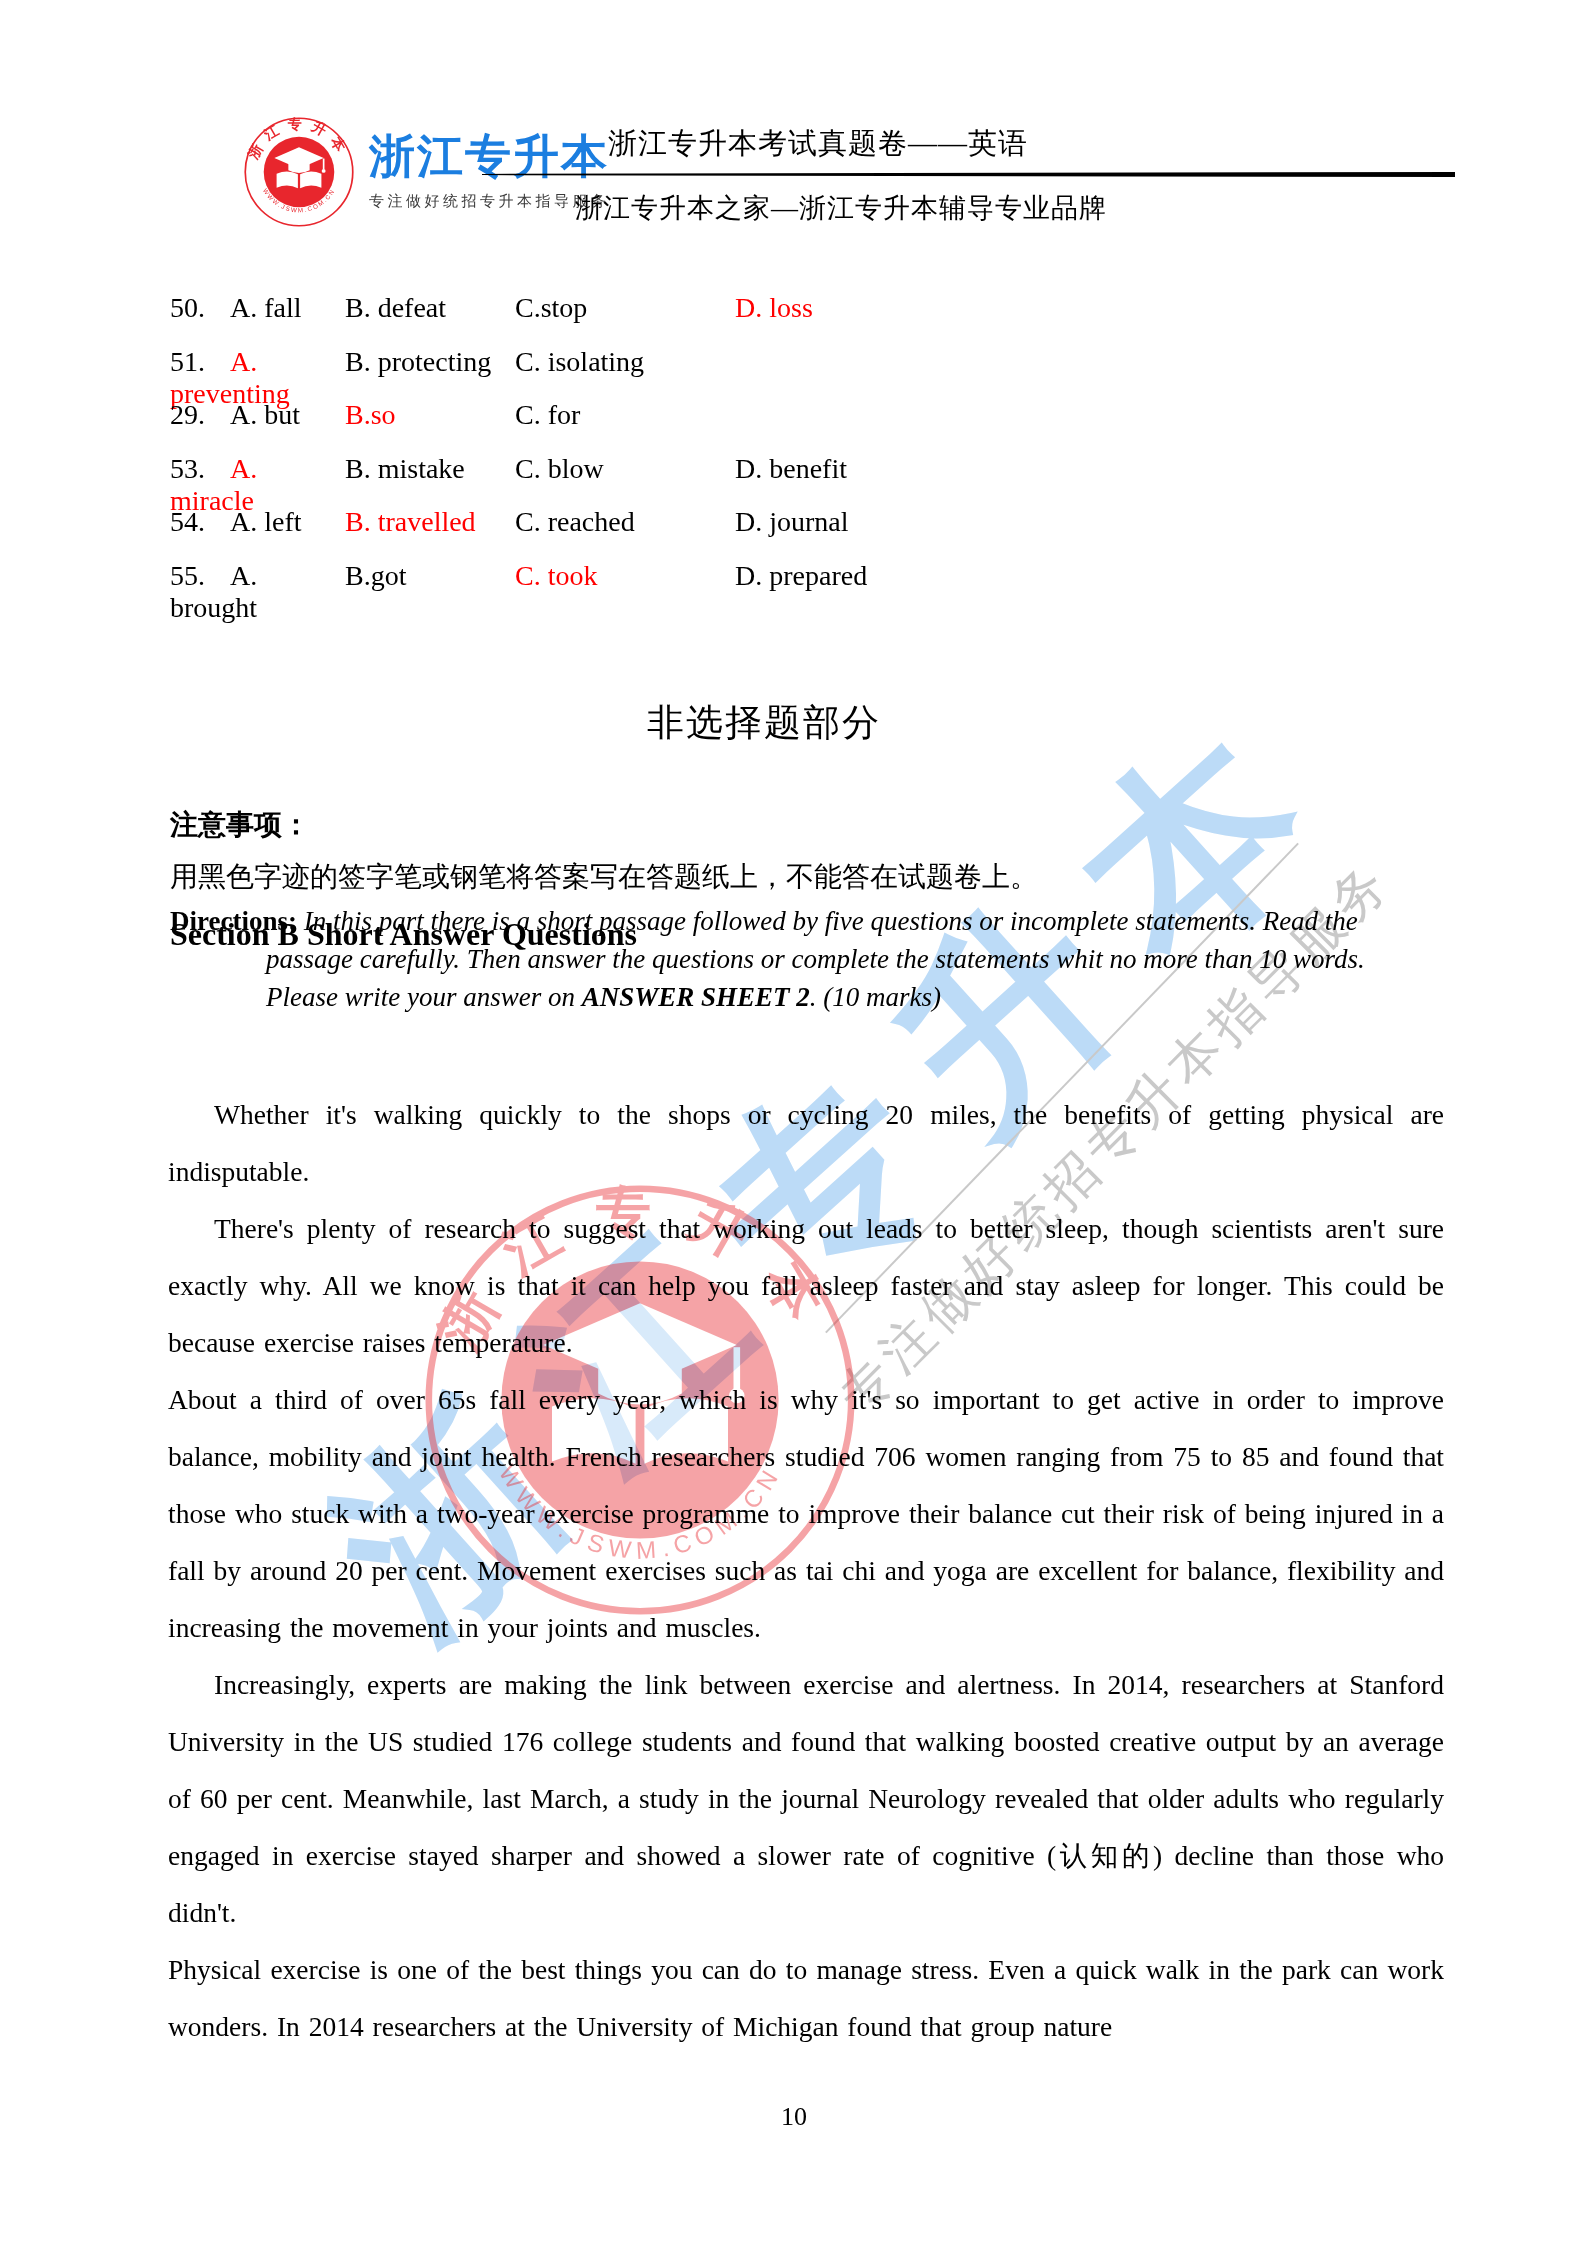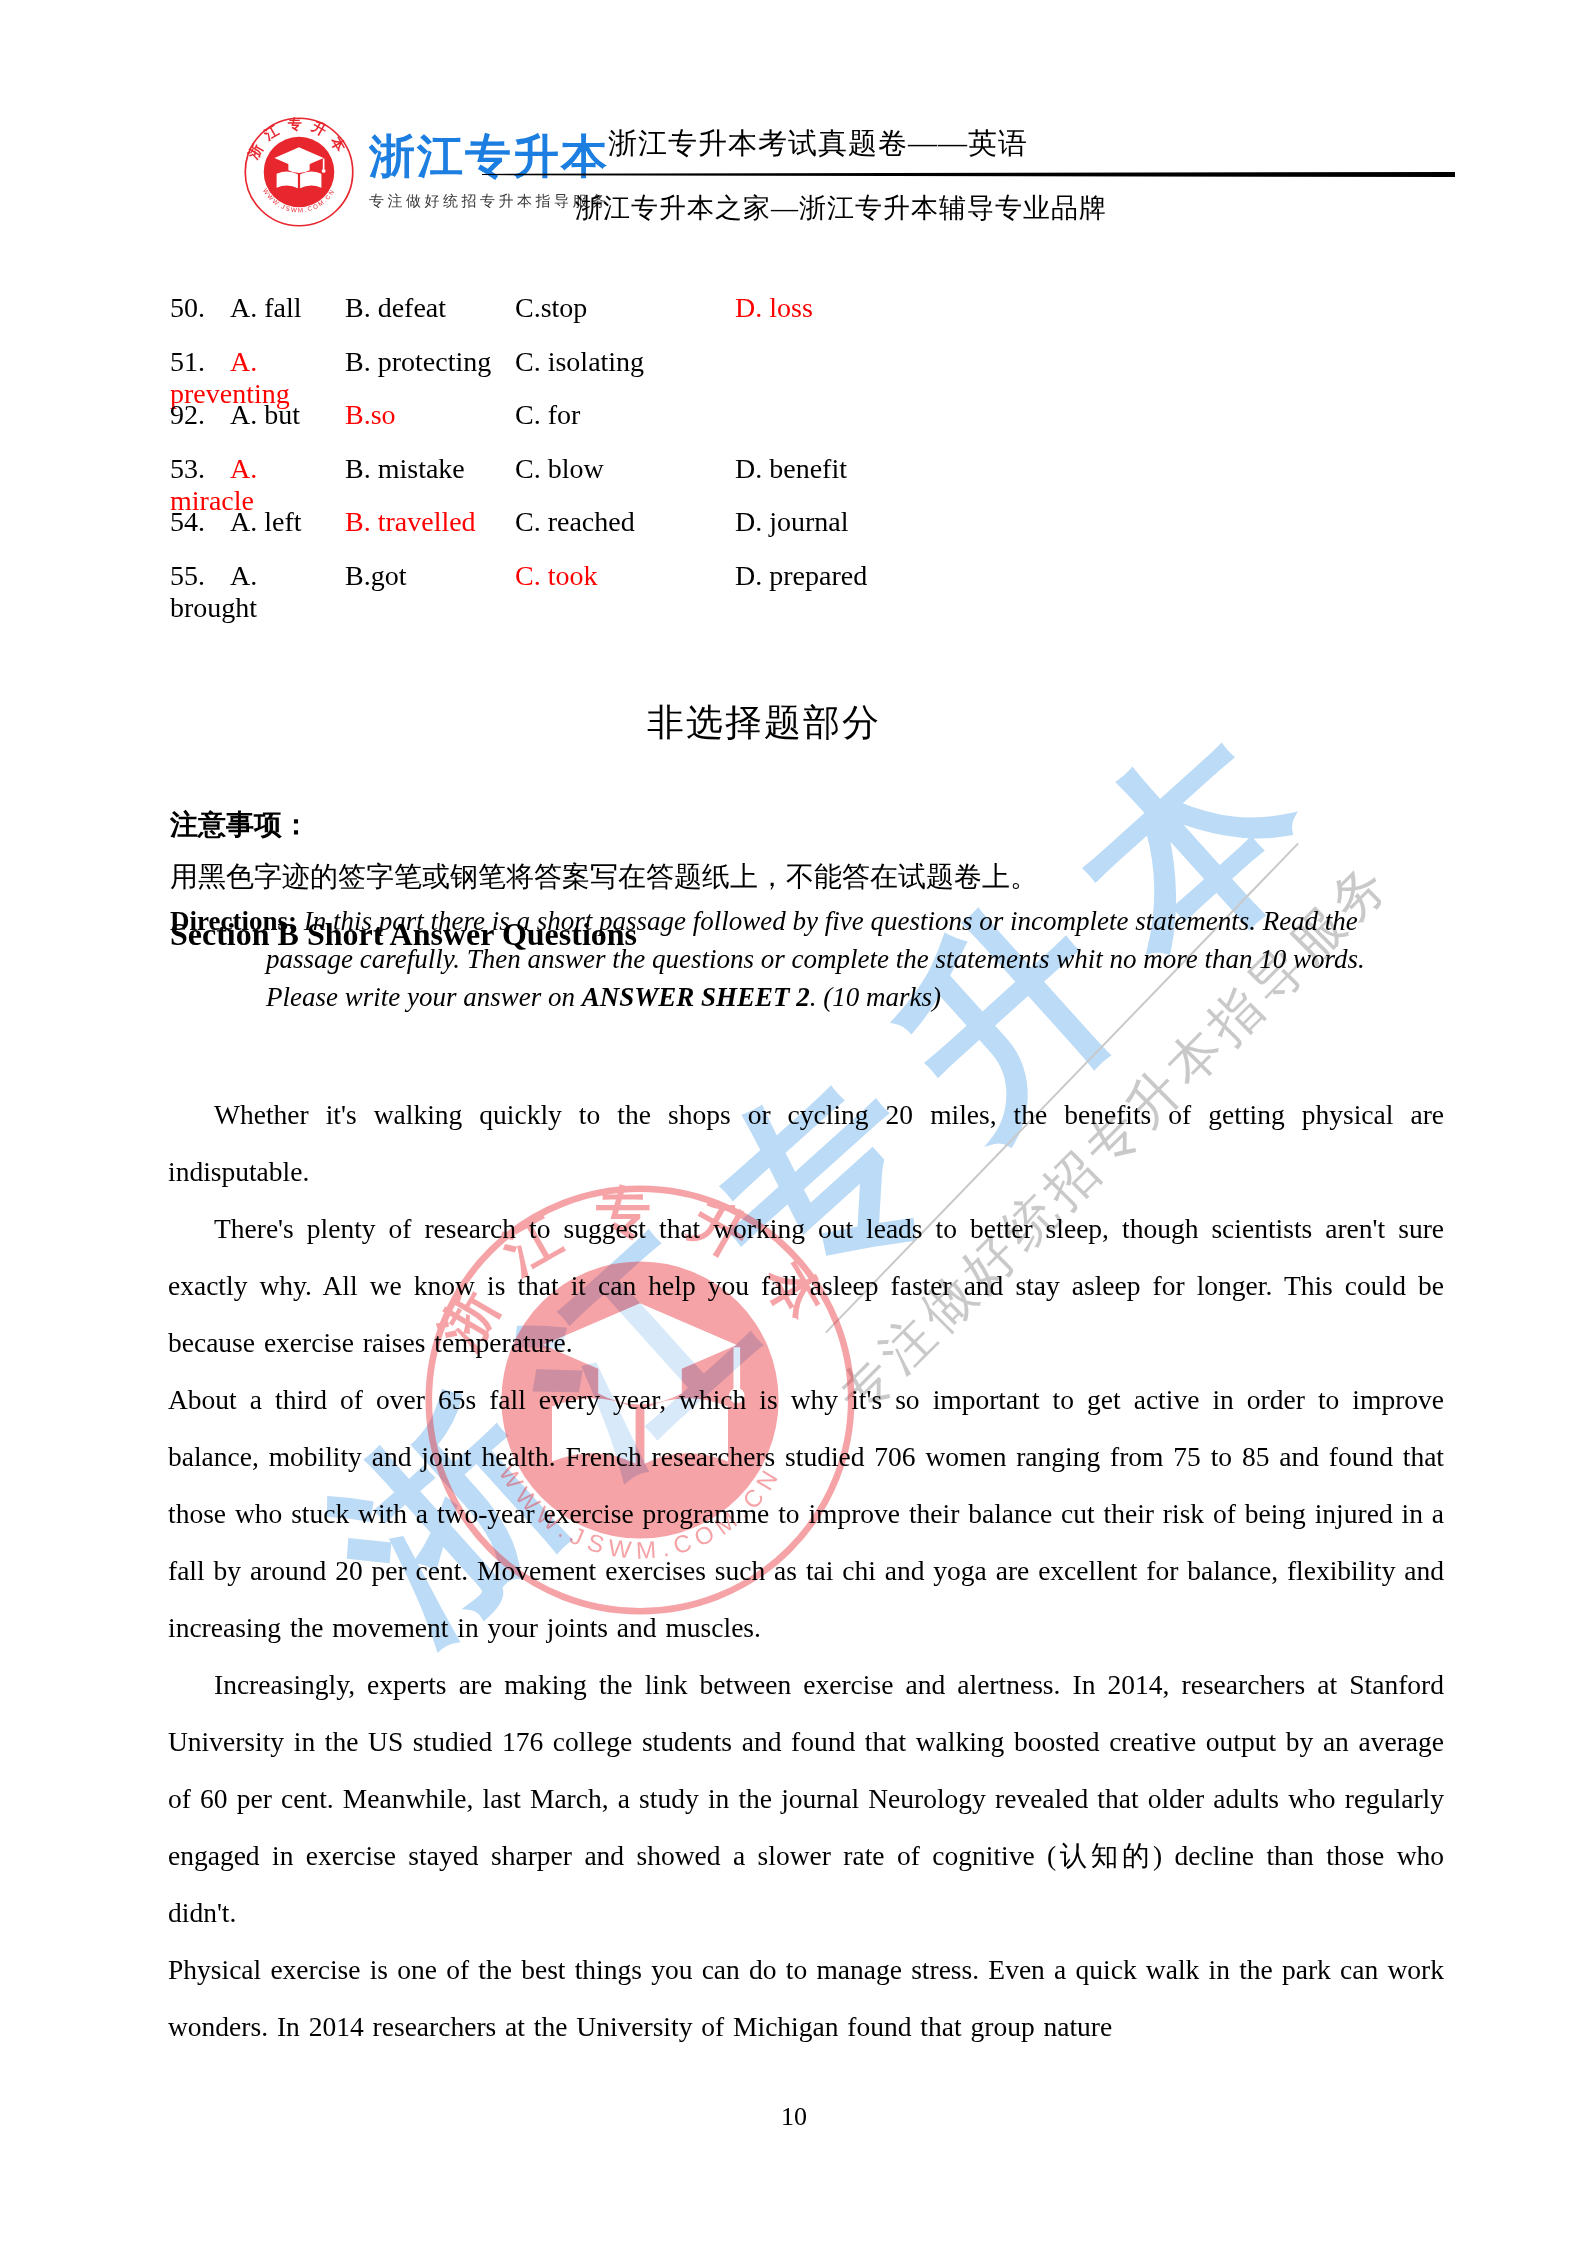--- a/index.html
+++ b/index.html
@@ -154,21 +154,21 @@
         <div><span class="opt">B. defeat</span></div>
         <div><span class="opt">C.stop</span></div>
         <div><span class="opt red">D. loss</span></div>
       </div>
       <div class="q-row">
         <div><span class="q-num">51.</span><span class="opt red">A. preventing</span></div>
         <div><span class="opt">B. protecting</span></div>
         <div><span class="opt">C. isolating</span></div>
       </div>
       <div class="q-row">
-        <div><span class="q-num">92.</span><span class="opt">A. but</span></div>
+        <div><span class="q-num">29.</span><span class="opt">A. but</span></div>
         <div><span class="opt red">B.so</span></div>
         <div><span class="opt">C. for</span></div>
       </div>
       <div class="q-row">
         <div><span class="q-num">53.</span><span class="opt red">A. miracle</span></div>
         <div><span class="opt">B. mistake</span></div>
         <div><span class="opt">C. blow</span></div>
         <div><span class="opt">D. benefit</span></div>
       </div>
       <div class="q-row">

